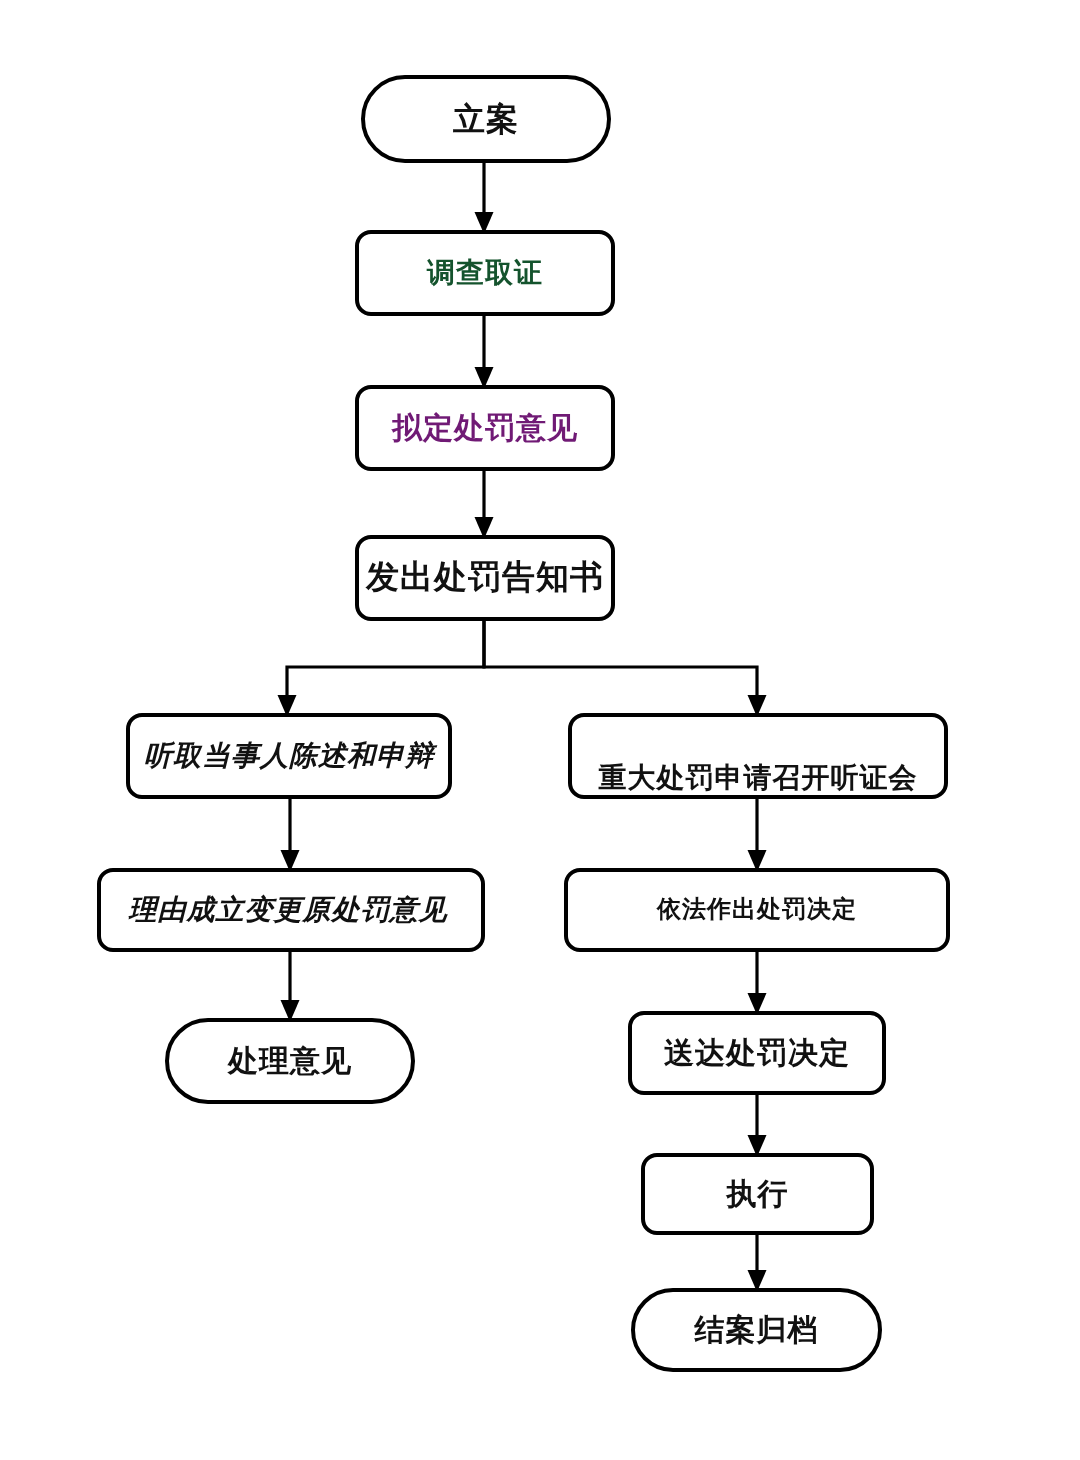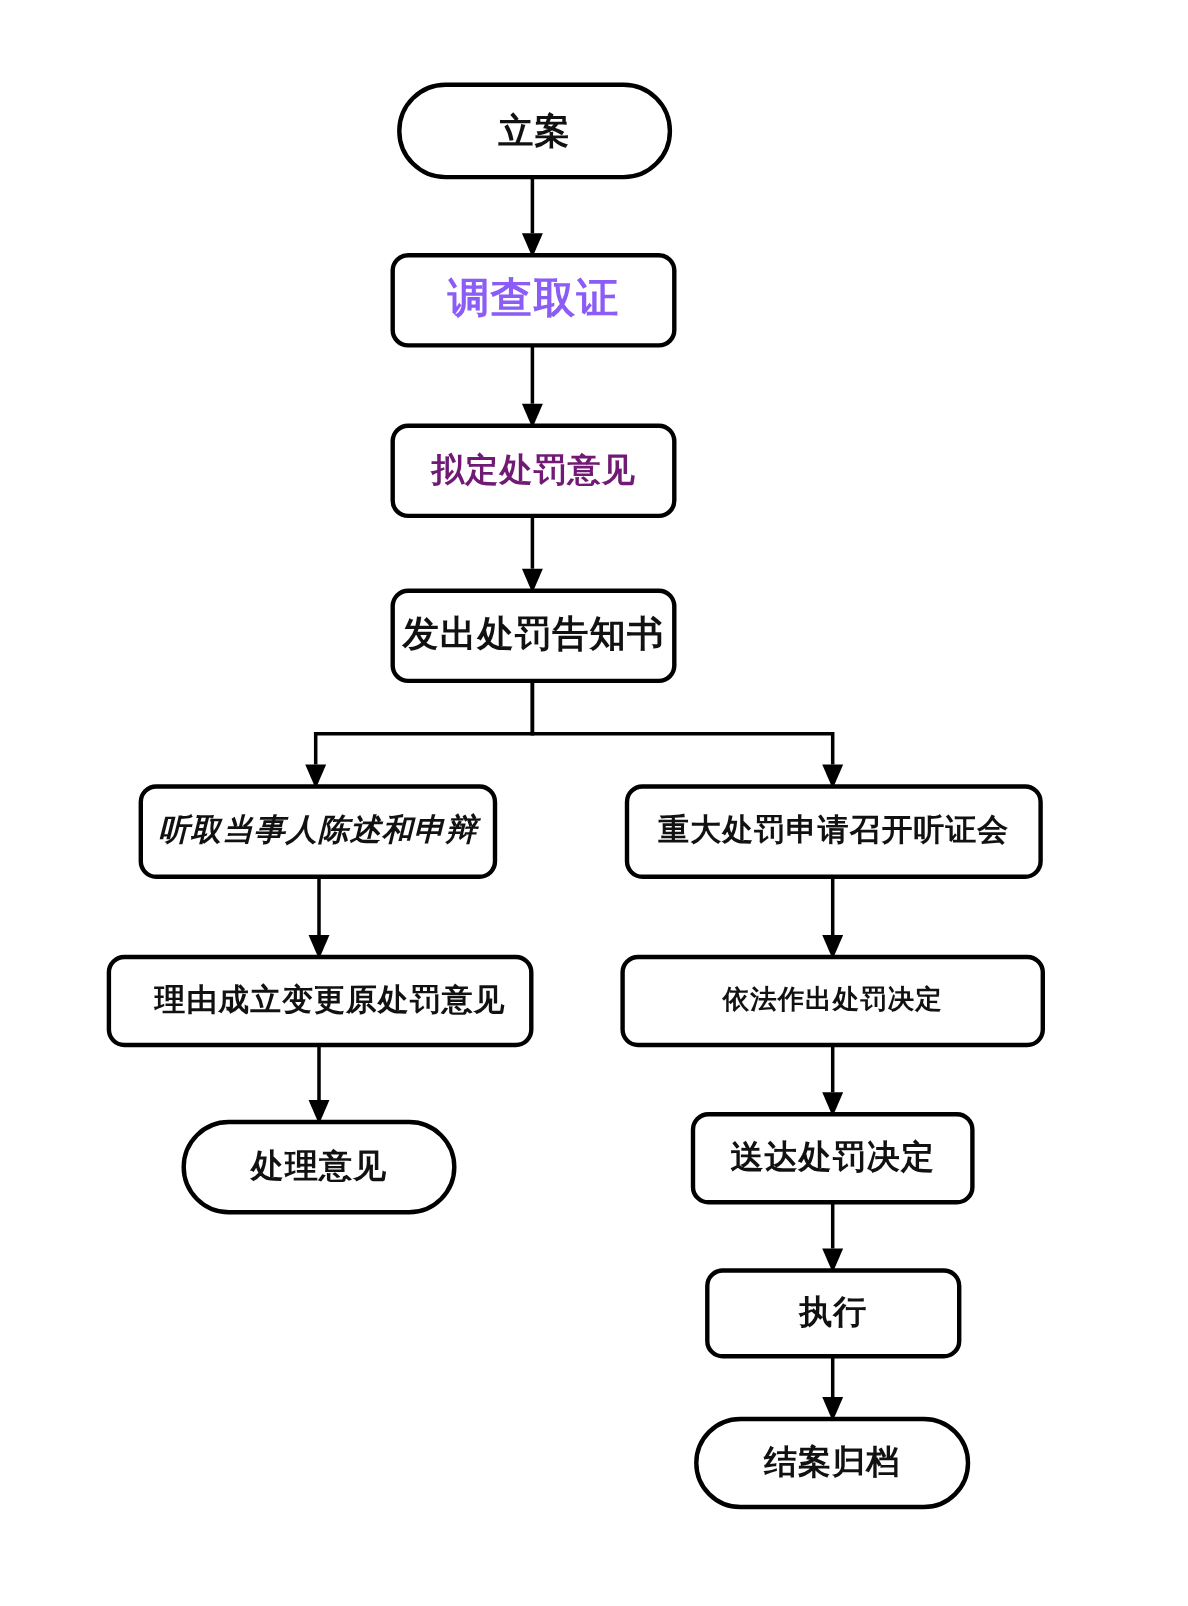--- a/index.html
+++ b/index.html
@@ -96,25 +96,25 @@
         <rect x="99" y="870" width="384" height="80" rx="14" ry="14" class="node-shape" fill="#ffffff" stroke="#000000" stroke-width="4"></rect>
         <rect x="566" y="870" width="382" height="80" rx="14" ry="14" class="node-shape" fill="#ffffff" stroke="#000000" stroke-width="4"></rect>
         <rect x="167" y="1020" width="246" height="82" rx="41" ry="41" class="node-shape" fill="#ffffff" stroke="#000000" stroke-width="4"></rect>
         <rect x="630" y="1013" width="254" height="80" rx="14" ry="14" class="node-shape" fill="#ffffff" stroke="#000000" stroke-width="4"></rect>
         <rect x="643" y="1155" width="229" height="78" rx="14" ry="14" class="node-shape" fill="#ffffff" stroke="#000000" stroke-width="4"></rect>
         <rect x="633" y="1290" width="247" height="80" rx="40" ry="40" class="node-shape" fill="#ffffff" stroke="#000000" stroke-width="4"></rect>
       </g>
   </svg>
   <div id="labels-layer">
       <div class="node-label" style="left: 363px; top: 77px; width: 246px; height: 84px; font-size: 32px; color: rgb(17, 17, 17);">立案</div>
-      <div class="node-label" style="left: 357px; top: 232px; width: 256px; height: 82px; font-size: 38px; color: #8b5cf6;">调查取证</div>
+      <div class="node-label" style="left: 357px; top: 232px; width: 256px; height: 82px; font-size: 28px; color: #14532d;">调查取证</div>
       <div class="node-label" style="left: 357px; top: 387px; width: 256px; height: 82px; font-size: 30px; color: #701a75;">拟定处罚意见</div>
       <div class="node-label" style="left: 357px; top: 537px; width: 256px; height: 82px; font-size: 33px; color: rgb(17, 17, 17);">发出处罚告知书</div>
       <div class="node-label" style="left: 128px; top: 715px; width: 322px; height: 82px; font-size: 28px; color: rgb(17, 17, 17); font-style: italic;">听取当事人陈述和申辩</div>
-      <div class="node-label" style="left: 570px; top: 715px; width: 376px; height: 82px; font-size: 28px; color: rgb(17, 17, 17);">重大处罚申请召开听证会</div>
-      <div class="node-label" style="left: 108px; top: 870px; width: 384px; height: 80px; font-size: 28px; color: rgb(17, 17, 17);">理由成立变更原处罚意见</div>
+      <div class="node-label" style="left: 570px; top: 737px; width: 376px; height: 82px; font-size: 28px; color: rgb(17, 17, 17);">重大处罚申请召开听证会</div>
+      <div class="node-label" style="left: 96px; top: 870px; width: 384px; height: 80px; font-size: 28px; color: rgb(17, 17, 17); font-style: italic;">理由成立变更原处罚意见</div>
       <div class="node-label" style="left: 566px; top: 870px; width: 382px; height: 80px; font-size: 24px; color: rgb(17, 17, 17);">依法作出处罚决定</div>
       <div class="node-label" style="left: 167px; top: 1020px; width: 246px; height: 82px; font-size: 30px; color: rgb(17, 17, 17);">处理意见</div>
       <div class="node-label" style="left: 630px; top: 1013px; width: 254px; height: 80px; font-size: 30px; color: rgb(17, 17, 17);">送达处罚决定</div>
       <div class="node-label" style="left: 643px; top: 1155px; width: 229px; height: 78px; font-size: 30px; color: rgb(17, 17, 17);">执行</div>
       <div class="node-label" style="left: 633px; top: 1290px; width: 247px; height: 80px; font-size: 30px; color: rgb(17, 17, 17);">结案归档</div>
     </div>
 </div>
 
 </body></html>

